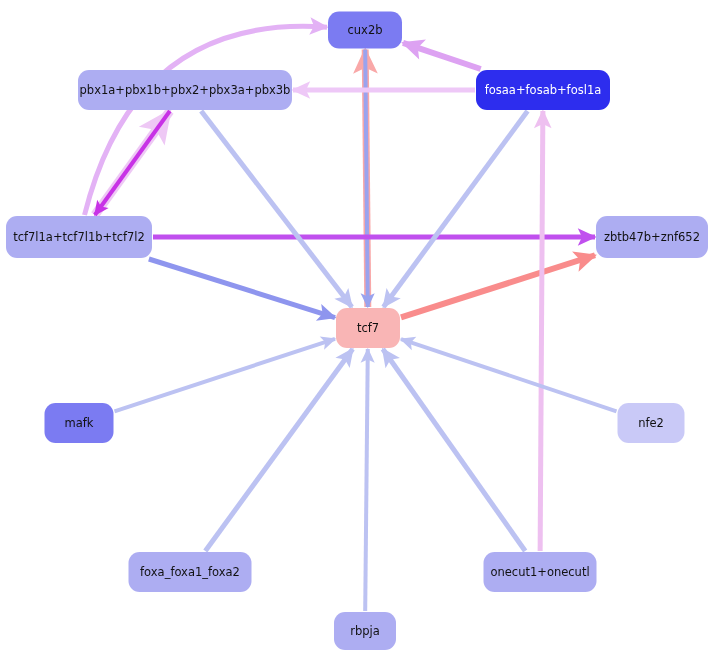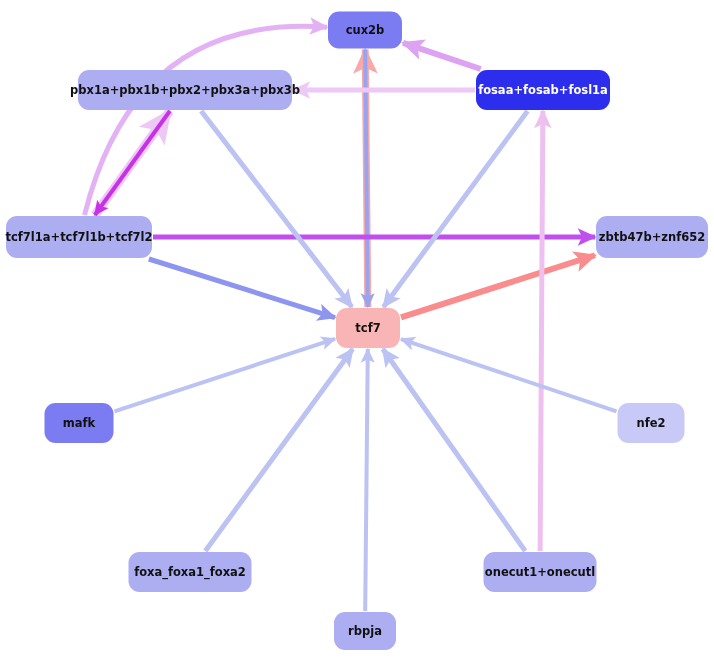--- a/index.html
+++ b/index.html
@@ -1,18 +1,18 @@
 <!DOCTYPE html>
 <html><head>
 <meta charset="utf-8">
 <style>
   html,body{margin:0;padding:0;background:#ffffff;}
   body{width:714px;height:660px;overflow:hidden;
        font-family:"DejaVu Sans","Liberation Sans",sans-serif;}
-  #graph-root{position:relative;width:714px;height:660px;font-weight:bold;}
+  #graph-root{position:relative;width:714px;height:660px;}
   svg#graph-canvas{position:absolute;left:0;top:0;width:714px;height:660px;}
   .node-label{font-family:"DejaVu Sans","Liberation Sans",sans-serif;
               font-size:11.5px;text-anchor:middle;dominant-baseline:middle;
               paint-order:stroke;}
   .node-box{stroke:none;}
 </style>
 </head>
 <body>
 
 <div id="graph-root">

